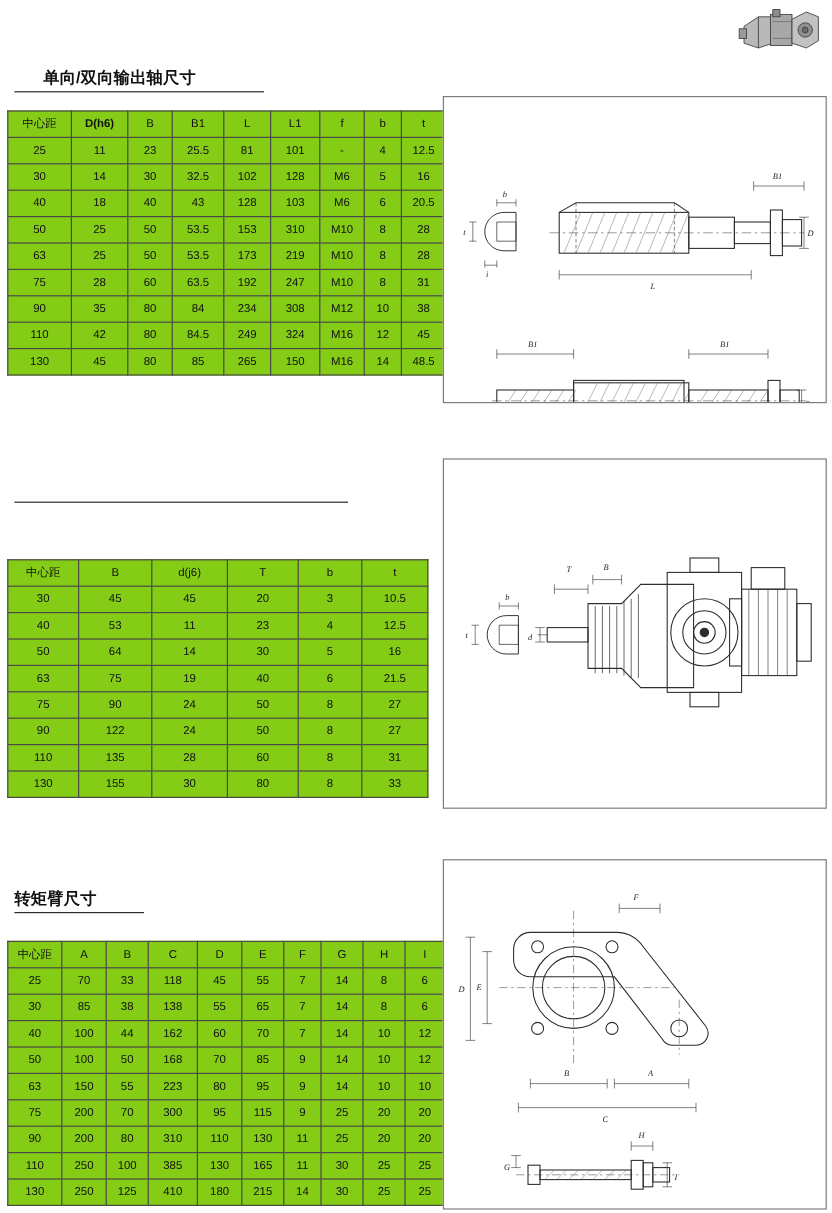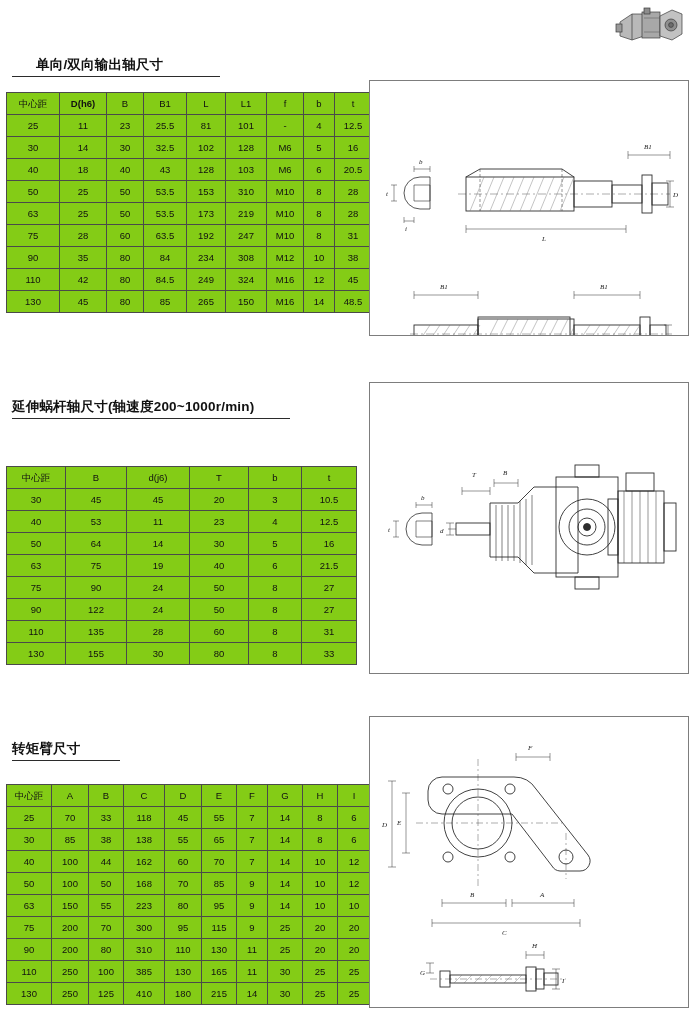--- a/index.html
+++ b/index.html
@@ -288,21 +288,20 @@
         <path d="M40 286 v8 M260 286 v8"></path>
         <path d="M298 244 v20 M294 244 h8 M294 264 h8"></path>
       </g>
       <text class="dimtxt-i" x="70" y="208">B1</text>
       <text class="dimtxt-i" x="230" y="208">B1</text>
       <text class="dimtxt-i" x="146" y="302">L1</text>
       <text class="dimtxt-i" x="301" y="258">D</text>
     </svg>
   </div>
 
-  <div class="section-title" style="top:398px; left:12px;">延伸蜗杆轴尺寸(轴速度200~1000r/min)</div>
   <div class="title-rule" style="top:418px; left:12px; width:278px;"></div>
 
   <table class="dim" id="tbl2" style="top:466px; left:6px;">
       <thead>
         <tr>
           <th style="width: 58px;">中心距</th>
           <th style="width: 60px;">B</th>
           <th style="width: 62px;">d(j6)</th>
           <th style="width: 58px;">T</th>
           <th style="width: 52px;">b</th>

